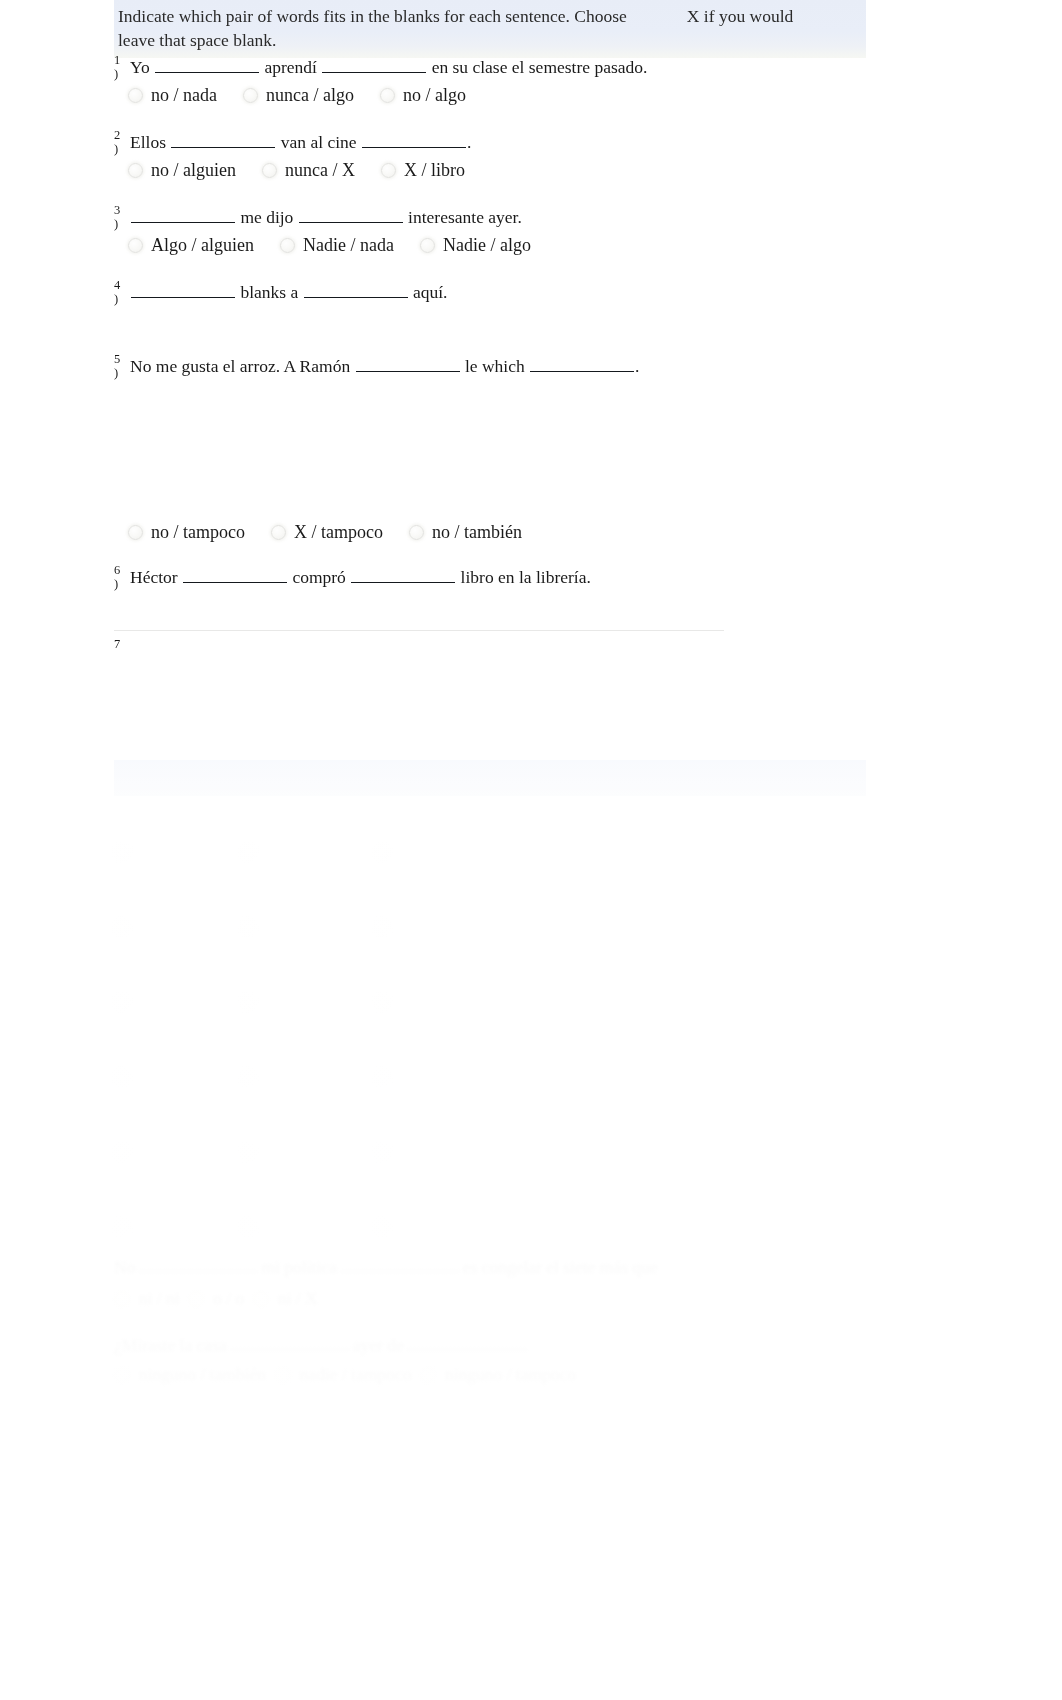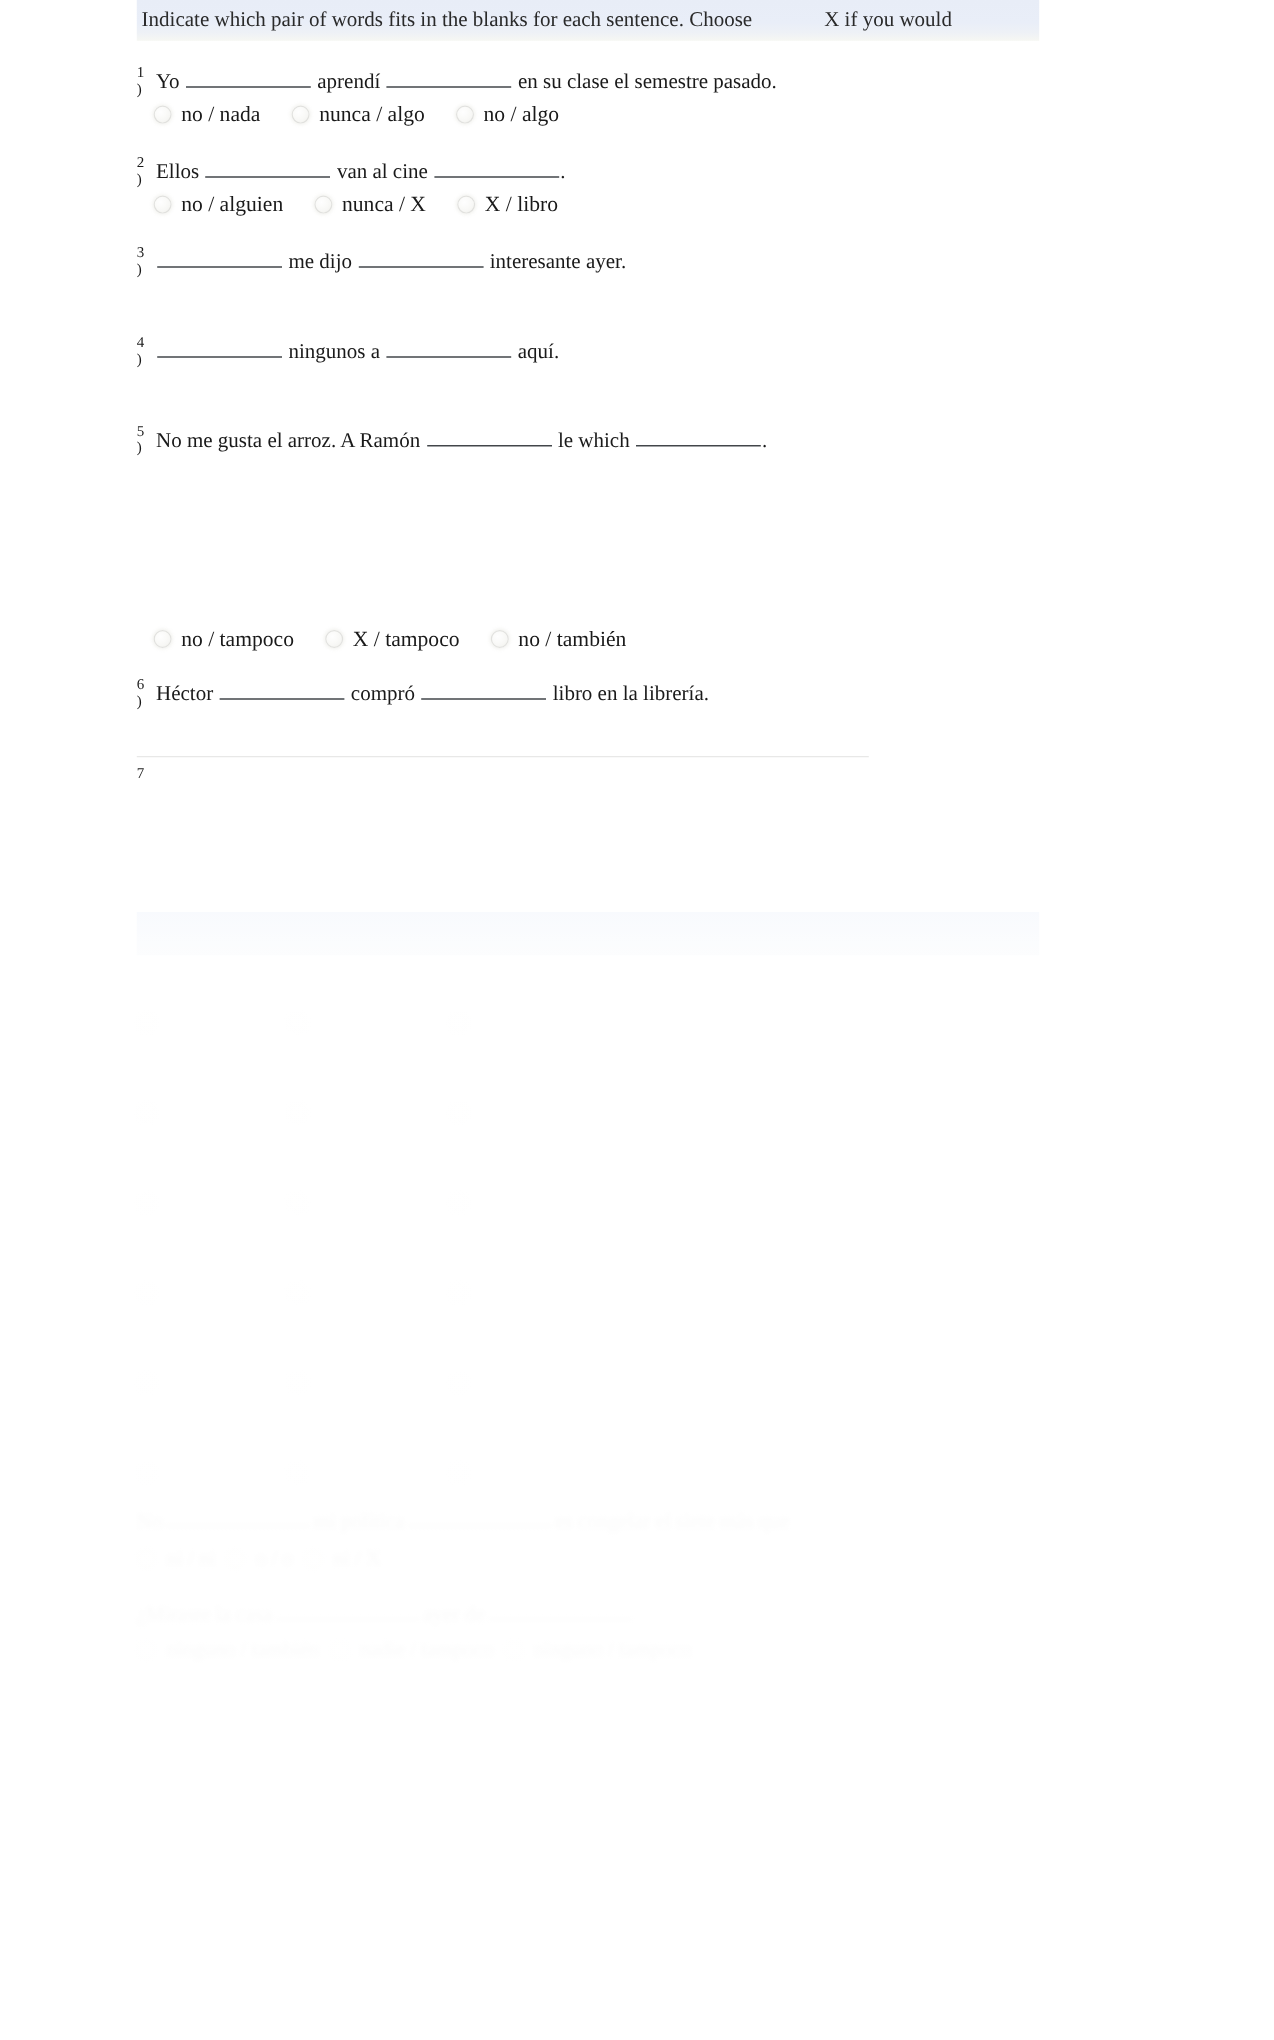--- a/index.html
+++ b/index.html
@@ -153,20 +153,21 @@
     width: 120px; height:.9em; margin:0 3px;
   }
 </style>
 </head>
 <body>
 
 <div class="page">
 
   <div class="instruction-band">
     <span class="ln"><span>Indicate which pair of words fits in the blanks for each sentence. Choose</span><span class="instr-gap"></span><span>X if you would</span></span>
+    <span class="ln">leave that space blank.</span>
   </div>
 
   <div class="q" style="top:56px;">
     <span class="q-stem">
       <span class="q-num"><i>1</i><i class="paren">)</i></span><span>Yo </span><span class="blank"></span><span> aprendí </span><span class="blank"></span><span> en su clase el semestre pasado.</span>
     </span>
     <span class="opts">
       <span class="opt-gap-a"></span><span class="opt"><span class="radio"></span><span class="opt-label">no / nada</span></span><span class="opt-gap-b"></span><span class="opt"><span class="radio"></span><span class="opt-label">nunca / algo</span></span><span class="opt-gap-b"></span><span class="opt"><span class="radio"></span><span class="opt-label">no / algo</span></span>
     </span>
   </div>
@@ -177,25 +178,28 @@
     </span>
     <span class="opts">
       <span class="opt-gap-a"></span><span class="opt"><span class="radio"></span><span class="opt-label">no / alguien</span></span><span class="opt-gap-b"></span><span class="opt"><span class="radio"></span><span class="opt-label">nunca / X</span></span><span class="opt-gap-b"></span><span class="opt"><span class="radio"></span><span class="opt-label">X / libro</span></span>
     </span>
   </div>
 
   <div class="q" style="top:206px;">
     <span class="q-stem">
       <span class="q-num"><i>3</i><i class="paren">)</i></span><span></span><span class="blank"></span><span> me dijo </span><span class="blank"></span><span> interesante ayer.</span>
     </span>
+    <span class="opts">
+      <span class="opt-gap-a"></span><span class="opt"><span class="radio"></span><span class="opt-label">Algo / alguien</span></span><span class="opt-gap-b"></span><span class="opt"><span class="radio"></span><span class="opt-label">Nadie / nada</span></span><span class="opt-gap-b"></span><span class="opt"><span class="radio"></span><span class="opt-label">Nadie / algo</span></span>
+    </span>
   </div>
 
   <div class="q" style="top:281px;">
     <span class="q-stem">
-      <span class="q-num"><i>4</i><i class="paren">)</i></span><span></span><span class="blank"></span><span> ningunos a </span><span class="blank"></span><span> aquí.</span>
+      <span class="q-num"><i>4</i><i class="paren">)</i></span><span></span><span class="blank"></span><span> blanks a </span><span class="blank"></span><span> aquí.</span>
     </span>
   </div>
 
   <div class="q" style="top:355px;">
     <span class="q-stem">
       <span class="q-num"><i>5</i><i class="paren">)</i></span><span>No me gusta el arroz. A Ramón </span><span class="blank"></span><span> le which </span><span class="blank"></span><span>.</span>
     </span>
   </div>
 
   <div class="q" style="top:518px;">

